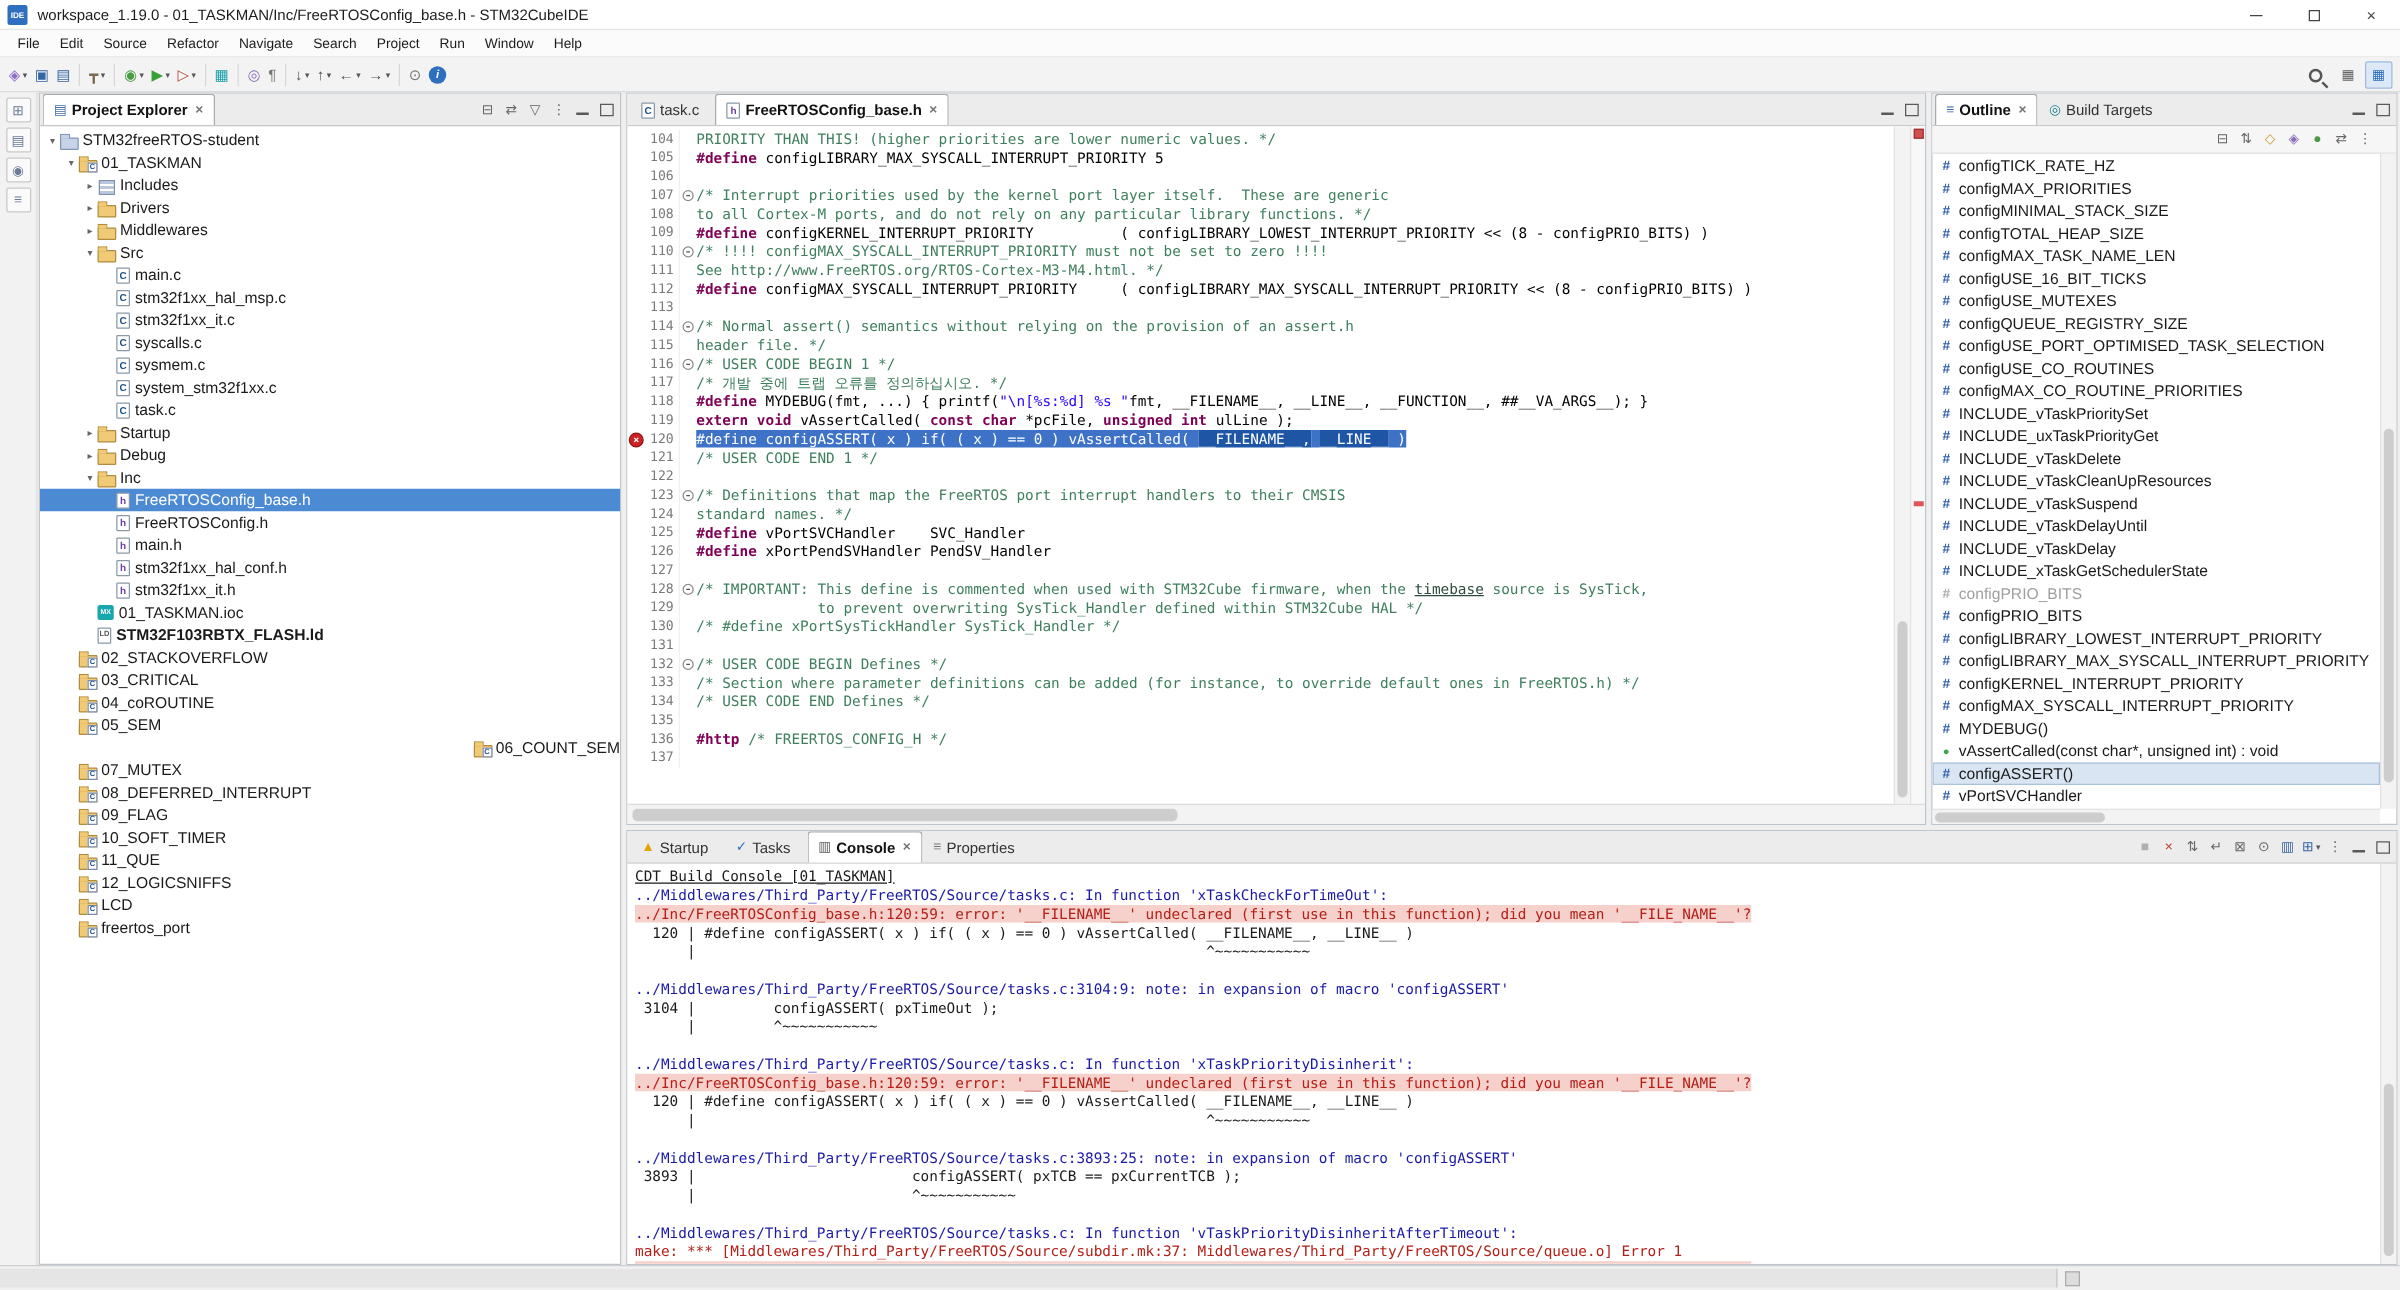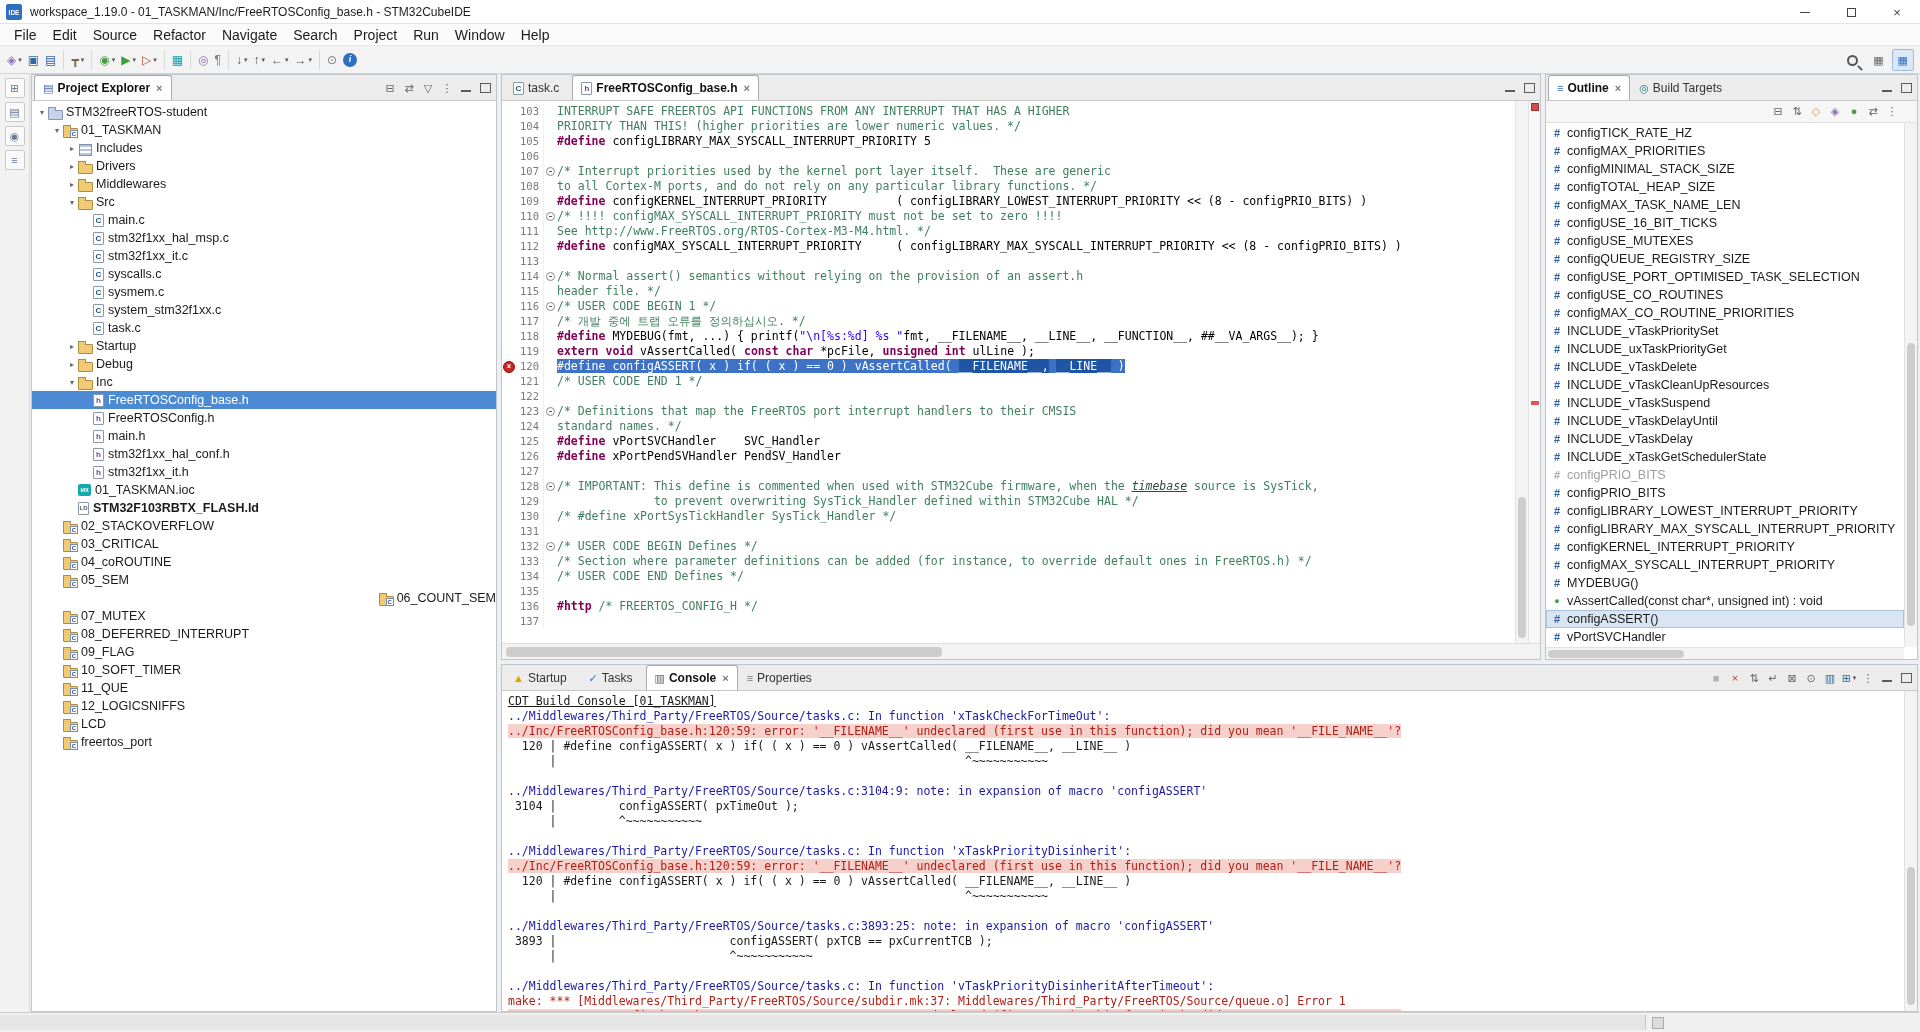--- a/index.html
+++ b/index.html
@@ -12,21 +12,21 @@
   .app-badge { position:absolute; left:6px; top:4px; width:16px; height:16px; background:#2F6FBF; border-radius:2px; color:#fff; font-size:6.5px; font-weight:bold; display:flex; align-items:center; justify-content:center; }
   .title-text { position:absolute; left:30px; top:0; line-height:24px; font-size:12px; color:#1c1c1c; white-space:nowrap; }
   .win-controls { position:absolute; right:0; top:0; height:24px; display:flex; }
   .win-btn { width:46px; height:24px; display:flex; align-items:center; justify-content:center; color:#444; }
   .glyph-min { width:10px; height:1px; background:#444; display:block; }
   .glyph-max { width:9px; height:9px; border:1px solid #444; display:block; }
   .win-btn.close { font-size:13px; }
 
   
   .menubar { position:absolute; top:24px; left:0; right:0; height:22px; background:#FBFBFB; border-bottom:1px solid #E6E6E6; display:flex; align-items:center; padding-left:6px; }
-  .menu-item { padding:0 8px; line-height:22px; font-size:14px; color:#1c1c1c; }
+  .menu-item { padding:0 8px; line-height:22px; font-size:11px; color:#1c1c1c; }
 
   
   .toolbar { position:absolute; top:46px; left:0; right:0; height:28px; background:#F3F3F3; border-bottom:1px solid #D5D5D5; display:flex; align-items:center; padding:0 4px; }
   .tb-left { display:flex; align-items:center; }
   .tb-btn { height:22px; padding:0 3px; display:flex; align-items:center; justify-content:center; border-radius:2px; }
   .tb-glyph { font-size:12px; line-height:1; }
   .tb-round { width:14px; height:14px; border-radius:50%; background:#2F6FBF; color:#fff !important; font-size:9px; font-weight:bold; font-style:italic; display:flex; align-items:center; justify-content:center; }
   .tb-dd { font-size:7px; color:#555; margin-left:2px; }
   .tb-sep { width:1px; height:18px; background:#D8D8D8; margin:0 4px; display:inline-block; }
   .tb-right { position:absolute; right:6px; top:0; height:28px; display:flex; align-items:center; }
@@ -88,21 +88,21 @@
   .code-area { position:absolute; top:26px; left:0; right:0; bottom:16px; overflow:hidden; background:#fff; }
   .code-lines { position:absolute; top:0; left:0; right:25px; bottom:0; padding-top:3px; font-family:"DejaVu Sans Mono","Liberation Mono",monospace; font-size:11.5px; }
   .code-line { display:flex; height:15px; line-height:15px; }
   .g-marker { width:14px; flex:none; display:flex; align-items:center; justify-content:center; }
   .g-num { width:27px; flex:none; text-align:right; padding-right:4px; color:#7A7A7A; font-size:10.5px; }
   .g-fold { width:14px; flex:none; display:flex; align-items:center; justify-content:center; border-left:1px solid #F0F0F0; }
   .fold-m { width:9px; height:9px; border:1px solid #8A8A8A; border-radius:50%; position:relative; background:#fff; }
   .fold-m::after { content:""; position:absolute; left:2px; right:2px; top:3px; height:1px; background:#555; }
   .code-text { white-space:pre; }
   .sg-cm { color:#3F7F5F; }
-  .sg-cml { color:#2d4a3c; text-decoration:underline;font-style:italic; }
+  .sg-cml { color:#2d4a3c; text-decoration:underline; }
   .sg-dir { color:#7F0055; font-weight:bold; }
   .sg-kw { color:#7F0055; font-weight:bold; }
   .sg-str { color:#2A00FF; }
   .sg-pl { color:#000; }
   .sg-sel { background:#3D72C6; color:#FFFFFF; }
   .sg-occ { background:#1F55A5; color:#FFFFFF; }
   .err-badge { width:12px; height:12px; background:#CC2222; border:1px solid #8E1414; border-radius:50%; color:#fff; font-size:8px; font-weight:bold; line-height:10px; text-align:center; }
   .v-scroll { position:absolute; right:12px; top:0; bottom:0; width:13px; background:#F3F3F3; border-left:1px solid #E2E2E2; }
   .v-thumb { position:absolute; left:2px; right:2px; background:#CDCDCD; border-radius:4px; }
   .overview { position:absolute; right:0; top:0; bottom:0; width:12px; background:#F8F8F8; border-left:1px solid #E3E3E3; }
@@ -549,26 +549,20 @@
             <span class="tab-label">FreeRTOSConfig_base.h</span>
             <span class="tab-close">×</span>
           </div>
           <div class="tr-icons">
           <div class="mm min"></div>
           <div class="mm max"></div>
         </div>
       </div>
       <div class="code-area">
         <div class="code-lines" id="code-lines">
-            <div class="code-line">
-              <span class="g-marker"></span>
-              <span class="g-num">103</span>
-              <span class="g-fold"></span>
-              <span class="code-text"><span class="sg-cm">INTERRUPT SAFE FREERTOS API FUNCTIONS FROM ANY INTERRUPT THAT HAS A HIGHER</span></span>
-            </div>
             <div class="code-line">
               <span class="g-marker"></span>
               <span class="g-num">104</span>
               <span class="g-fold"></span>
               <span class="code-text"><span class="sg-cm">PRIORITY THAN THIS! (higher priorities are lower numeric values. */</span></span>
             </div>
             <div class="code-line">
               <span class="g-marker"></span>
               <span class="g-num">105</span>
               <span class="g-fold"></span>

